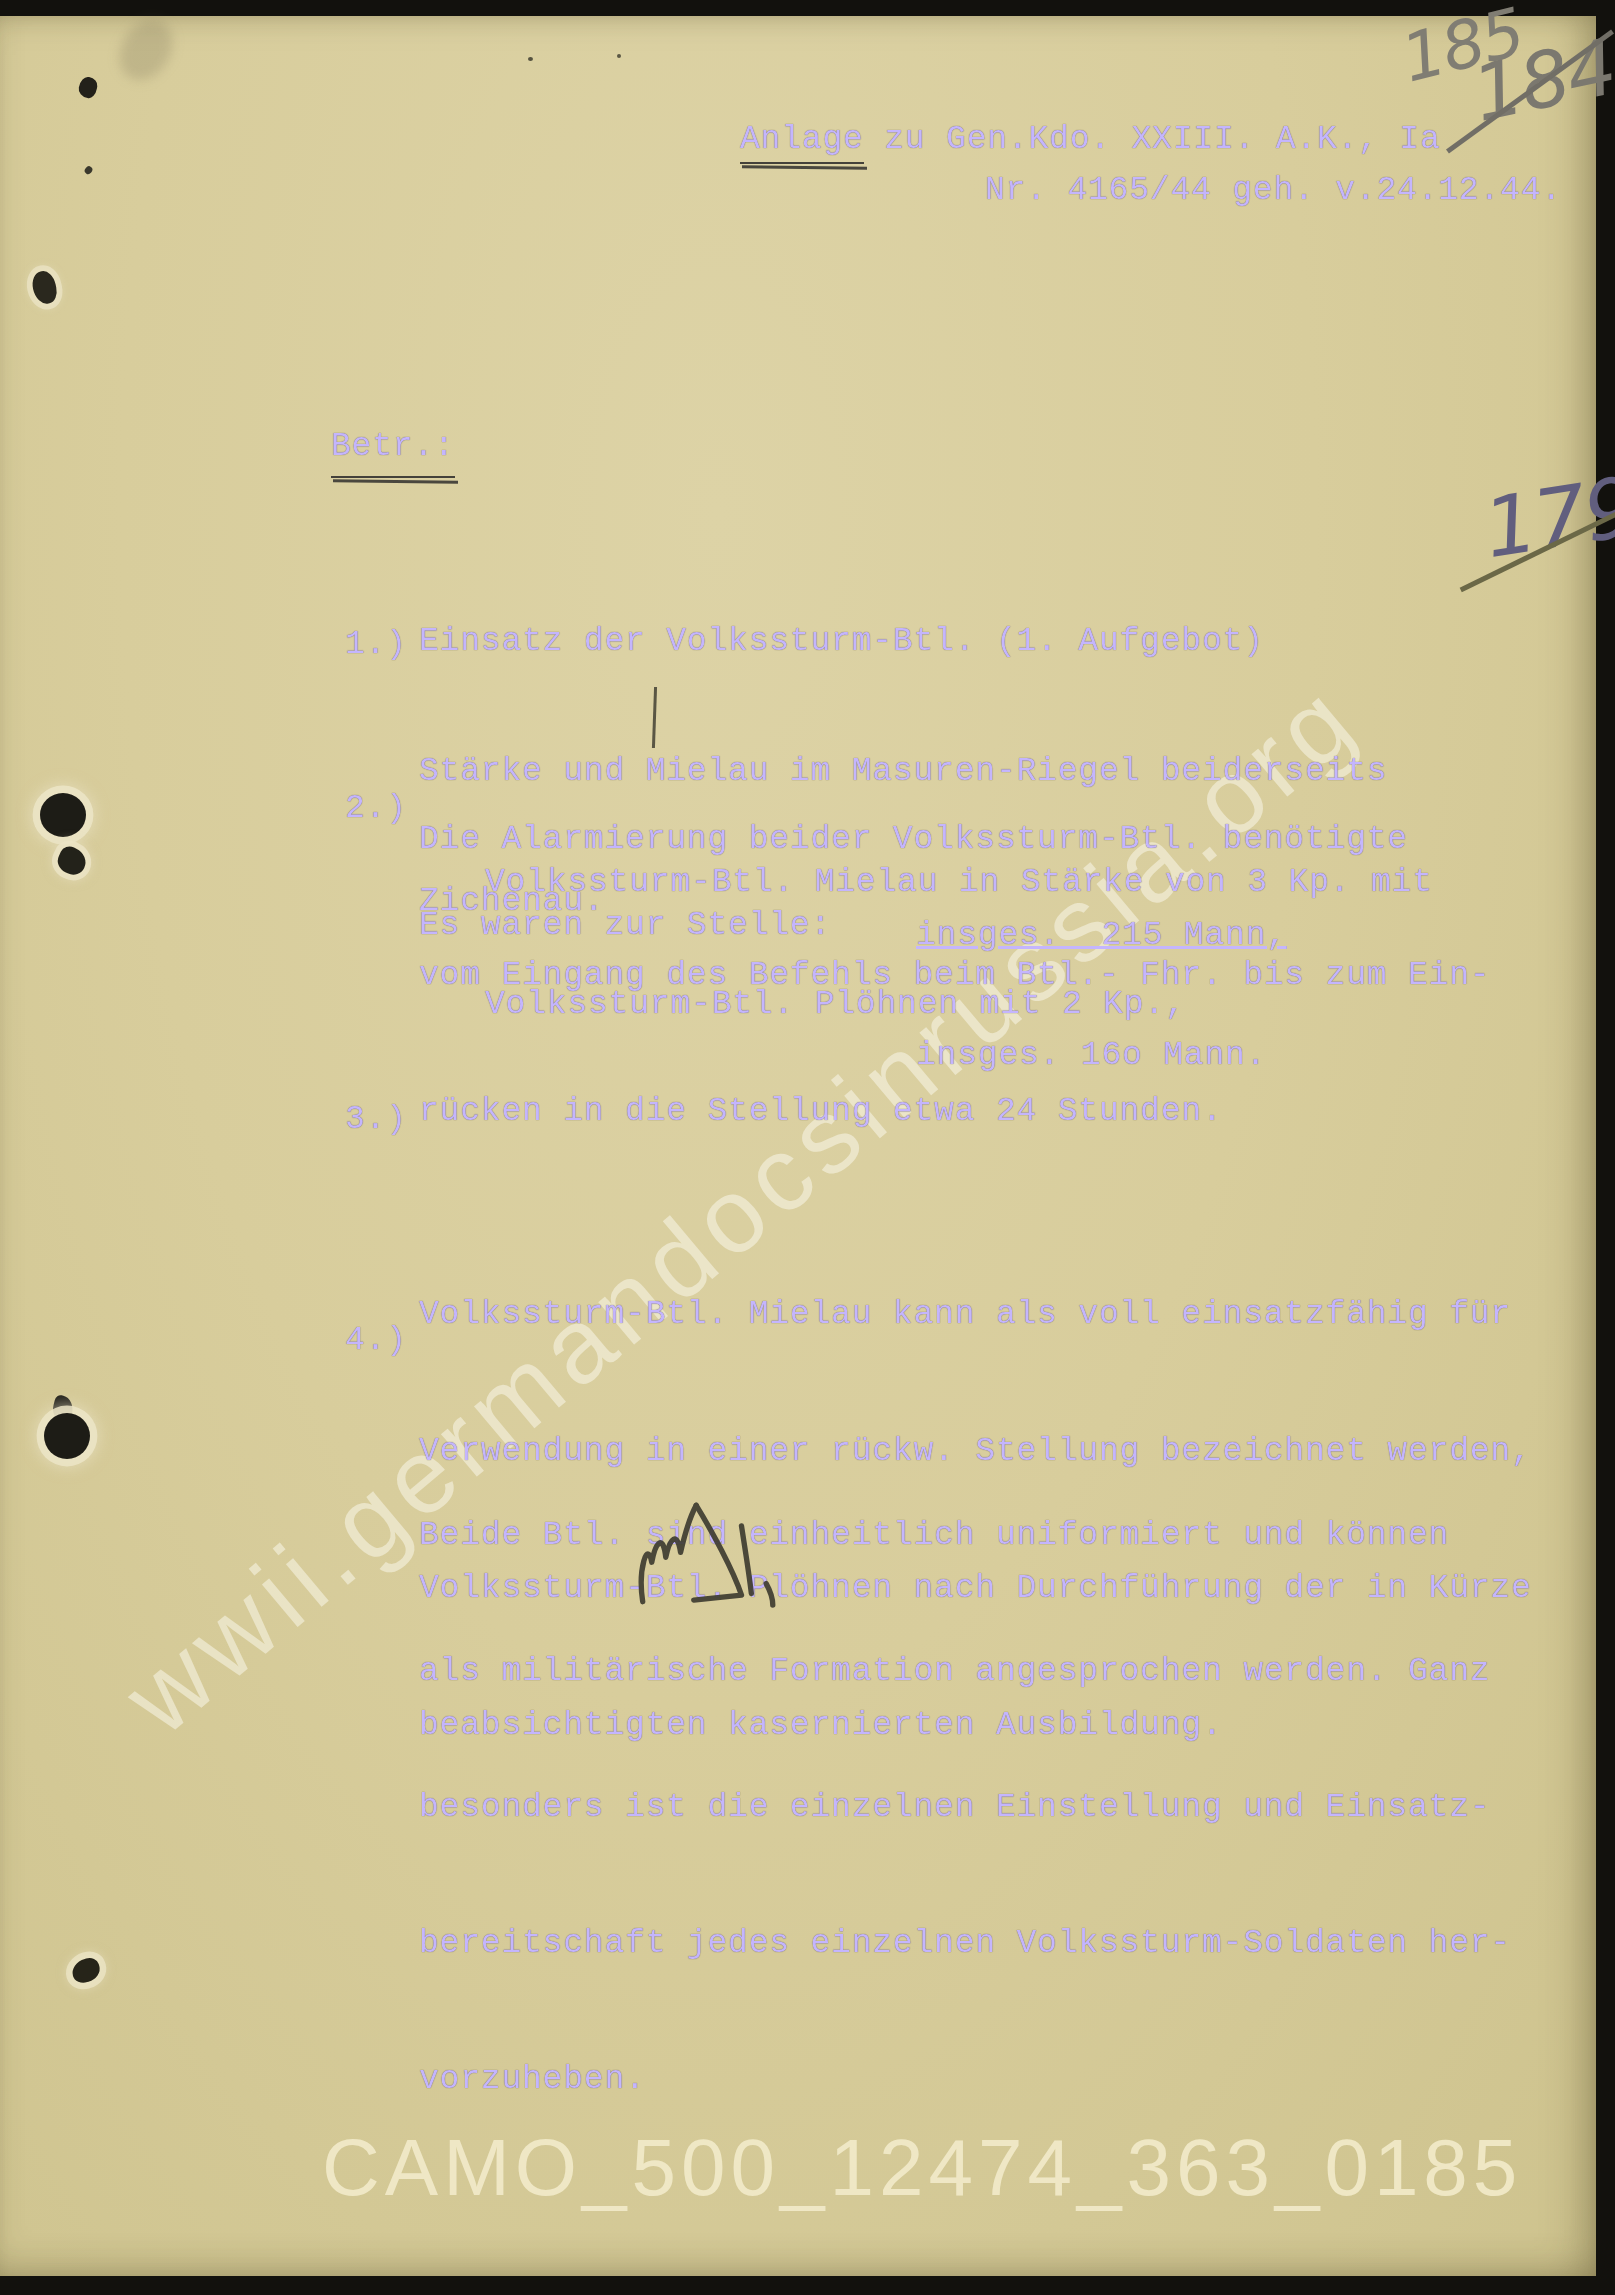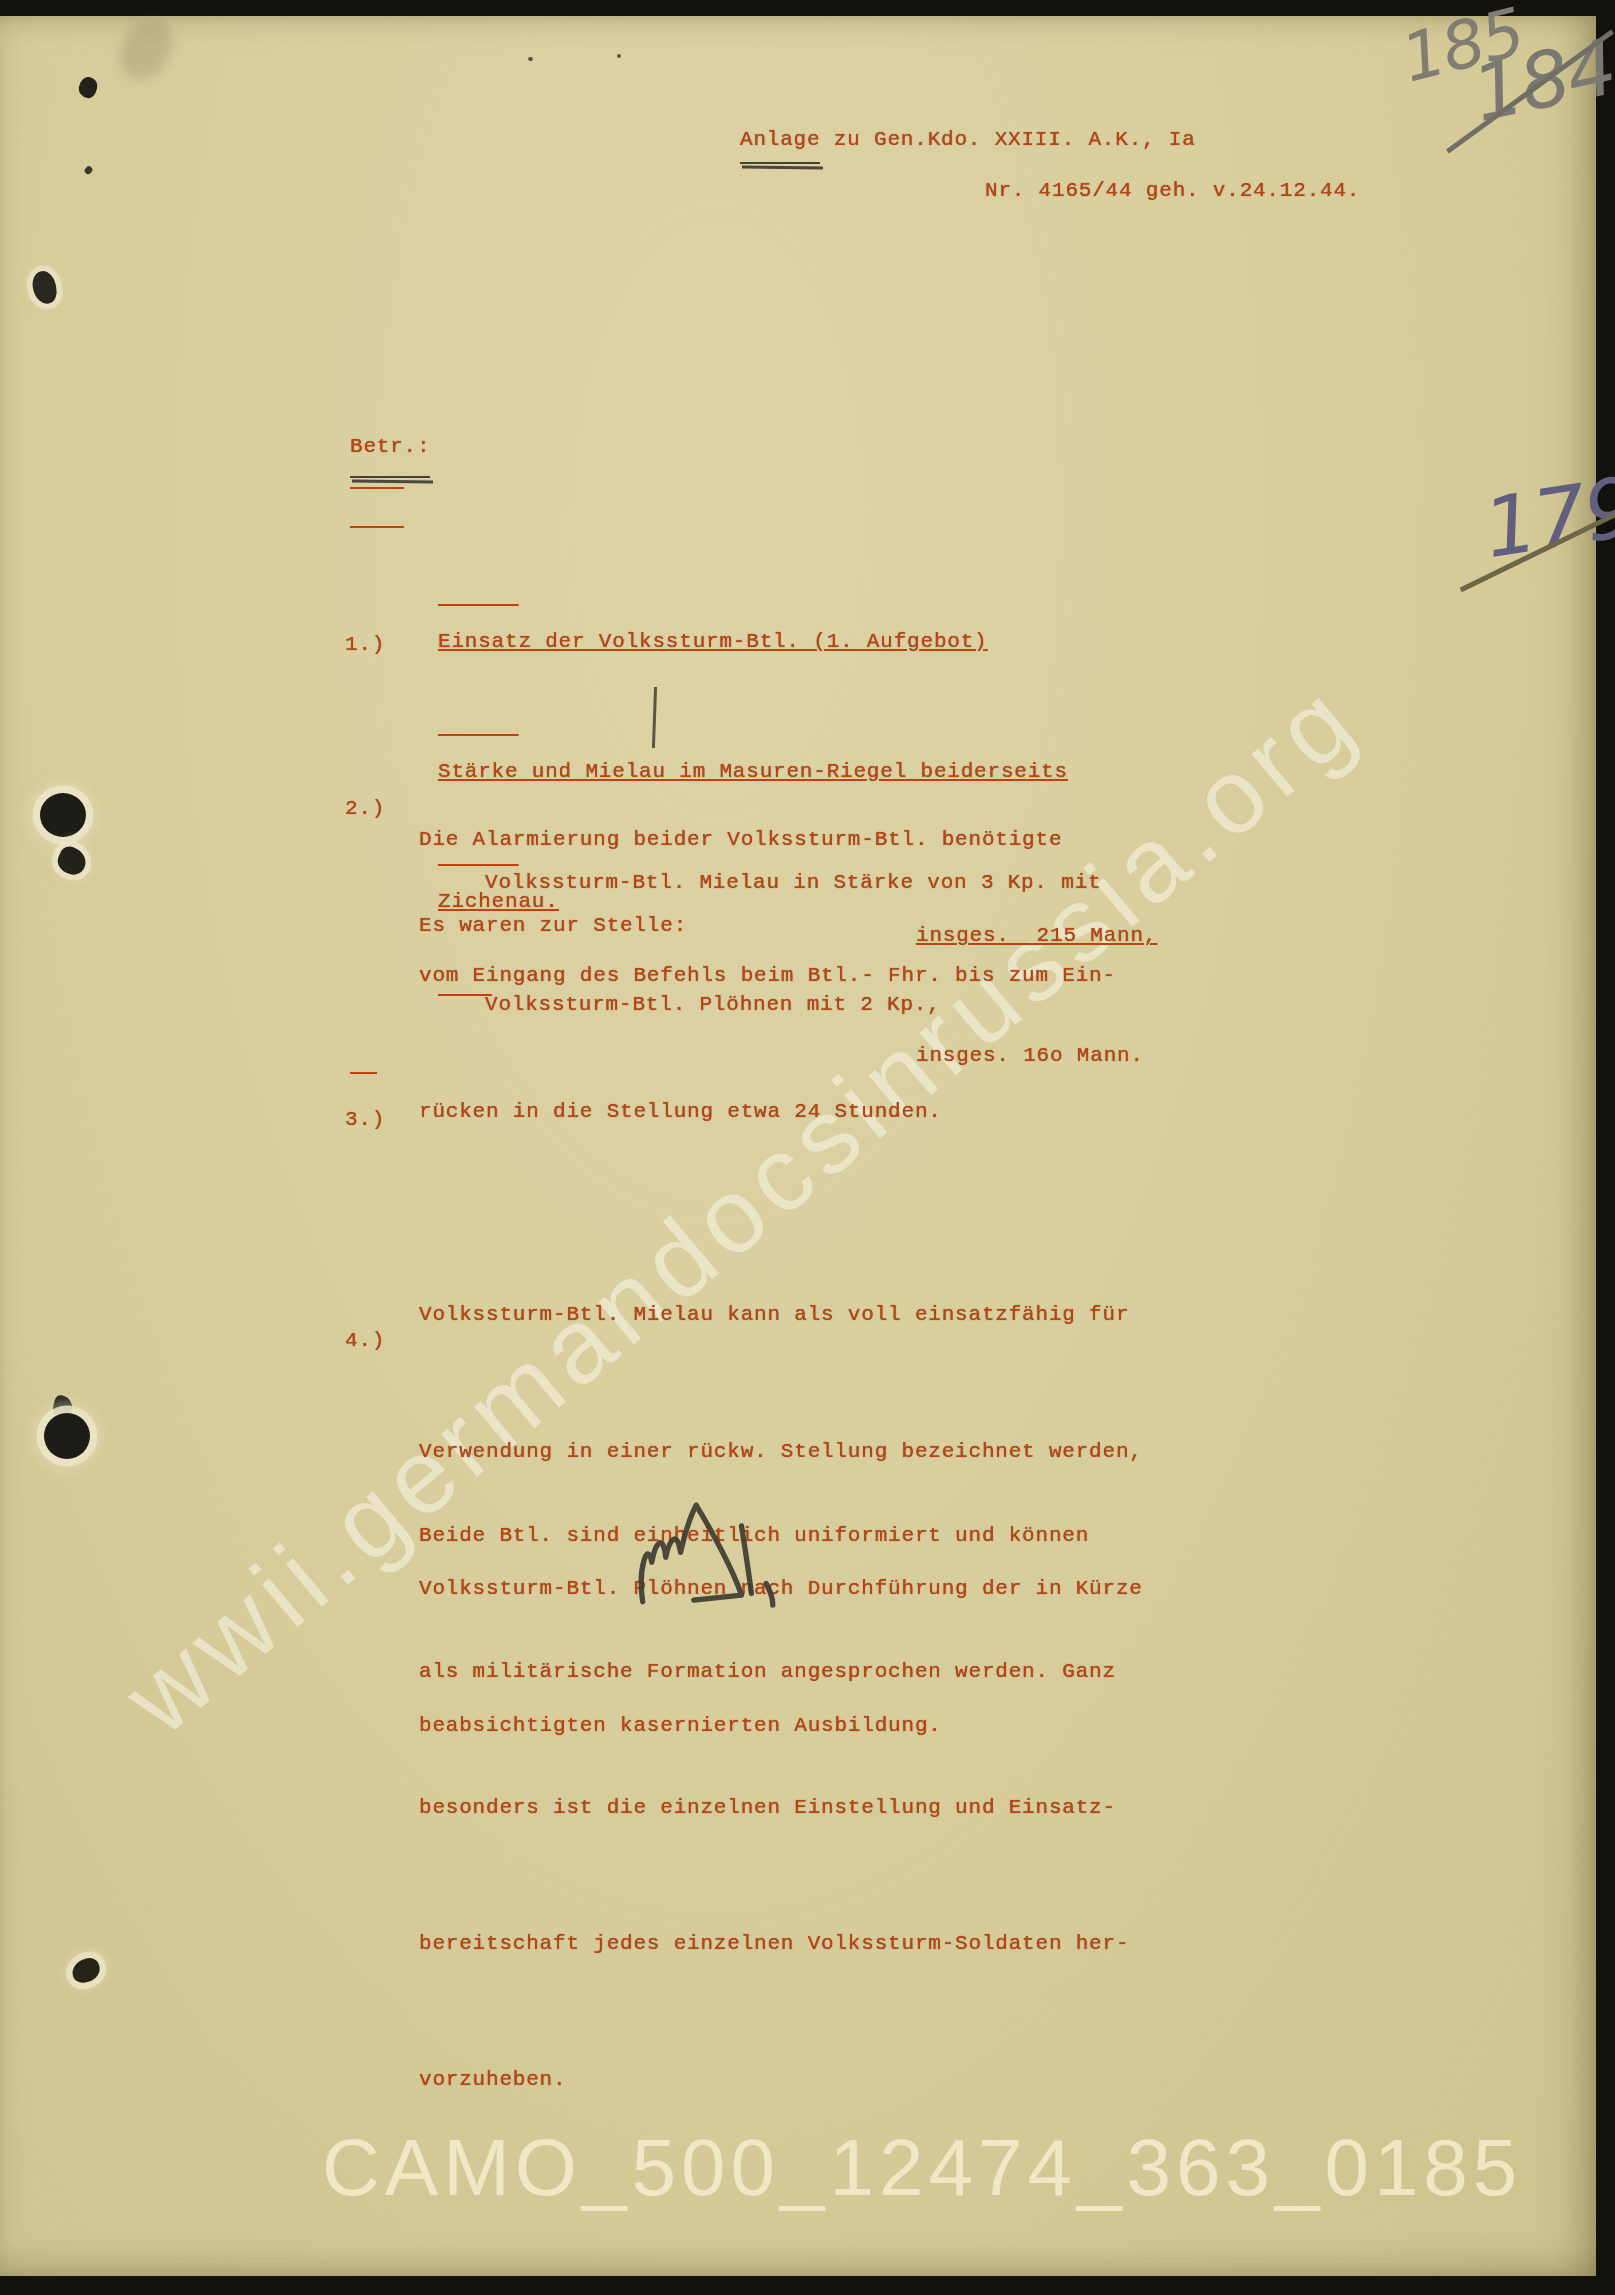--- a/index.html
+++ b/index.html
@@ -10,21 +10,21 @@
   }
   .paper {
     position:absolute; left:0; top:16.4px; width:1596px; height:2260px;
     background: radial-gradient(ellipse at 45% 22%, #ddd3a6 0%, #d8cd9c 48%, #cec38e 100%);
     box-shadow: inset -23px 0 45px -15px rgba(70,62,30,.38),
                 inset 0 -18px 41px -18px rgba(70,62,30,.30),
                 inset 0 13px 25px -16.4px rgba(70,62,30,.22);
   }
   
   .tw {
-    position:absolute; color:#c2410c; font-size:21px; letter-spacing:0.8px;
+    position:absolute; color:#c4b5fd; font-size:33px; letter-spacing:0.8px;
     line-height:39px; white-space:pre;
     text-shadow:0 0 1px rgba(64,60,46,.85);
   }
   .item { position:absolute; }
   .item .num { position:absolute; left:0; top:0; }
   .item .lines { margin-left:74px; }
   .lh71 .lines div, .lh71 .num { line-height:58px; }
   .lh72 .lines div, .lh72 .num { line-height:59px; }
   .subject .lines { margin-left:88px; }
   .subject .lines div, .subject .num { line-height:52px; }
@@ -108,21 +108,21 @@
 
   <div class="hw hw-185">185</div>
   <div class="hw hw-184">184</div>
   <div class="strike strike-184"></div>
   <div class="hw hw-179">179</div>
   <div class="strike strike-179"></div>
 
   <div class="tw" style="left:740px; top:120px;"><span class="dunder">Anlage</span><span> zu Gen.Kdo. XXIII. A.K., Ia</span></div>
   <div class="tw" style="left:945px; top:171px;margin-left:40px;">Nr. 4165/44 geh. v.24.12.44.</div>
 
-  <div class="tw item subject" style="left:350px; top:421px;text-decoration:underline;">
+  <div class="tw item subject" style="left:331px; top:421px;">
     <div class="num"><span class="dunder">Betr.:</span></div>
     <div class="lines">
       <div>Einsatz der Volkssturm-Btl. (1. Aufgebot)</div>
       <div>Stärke und Mielau im Masuren-Riegel beiderseits</div>
       <div>Zichenau.</div>
     </div>
   </div>
 
   <div class="tw item lh71" style="left:345px; top:616px;">
     <div class="num">1.)</div>

